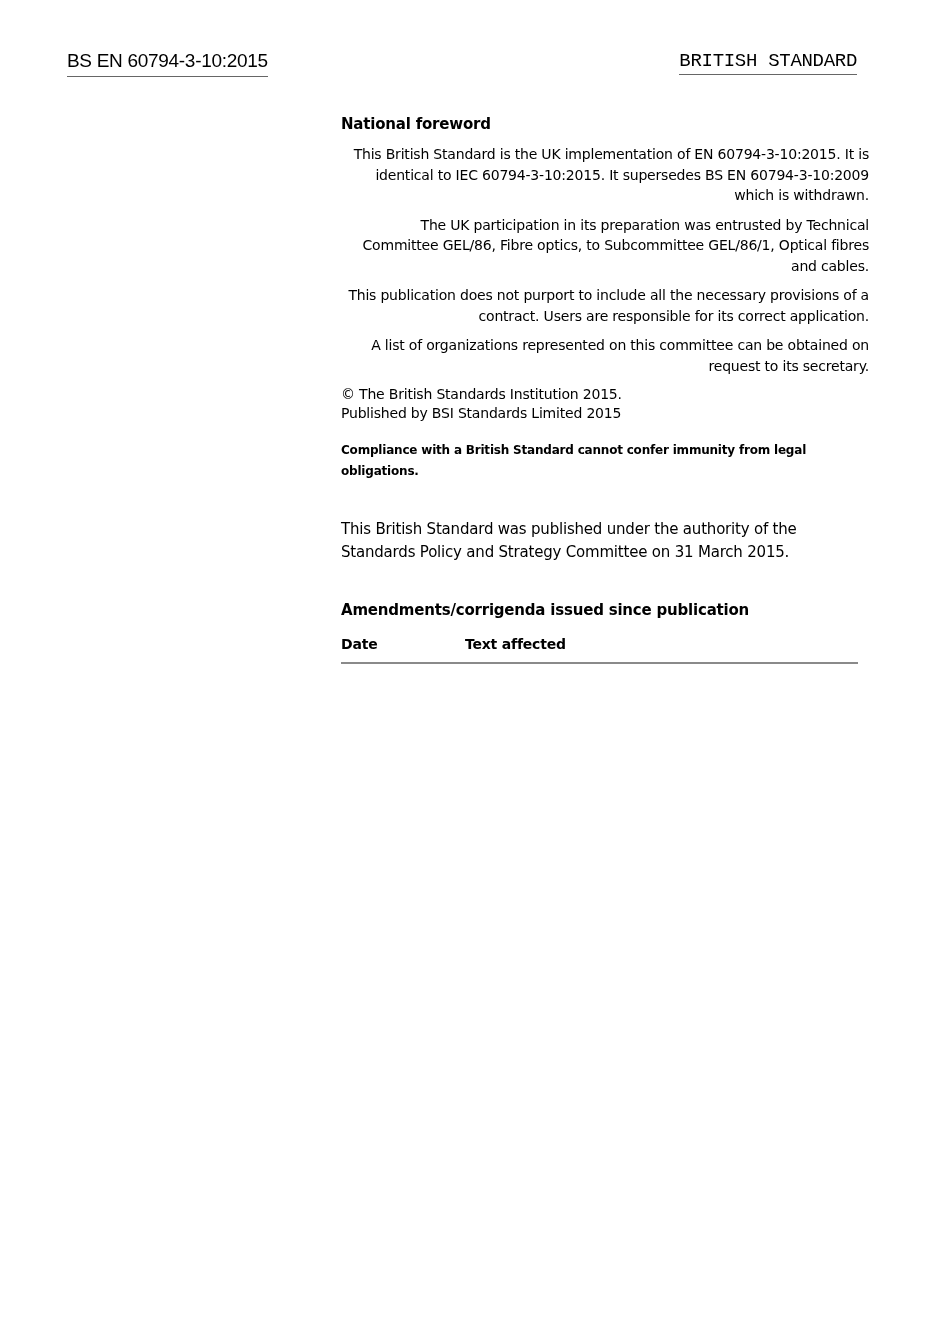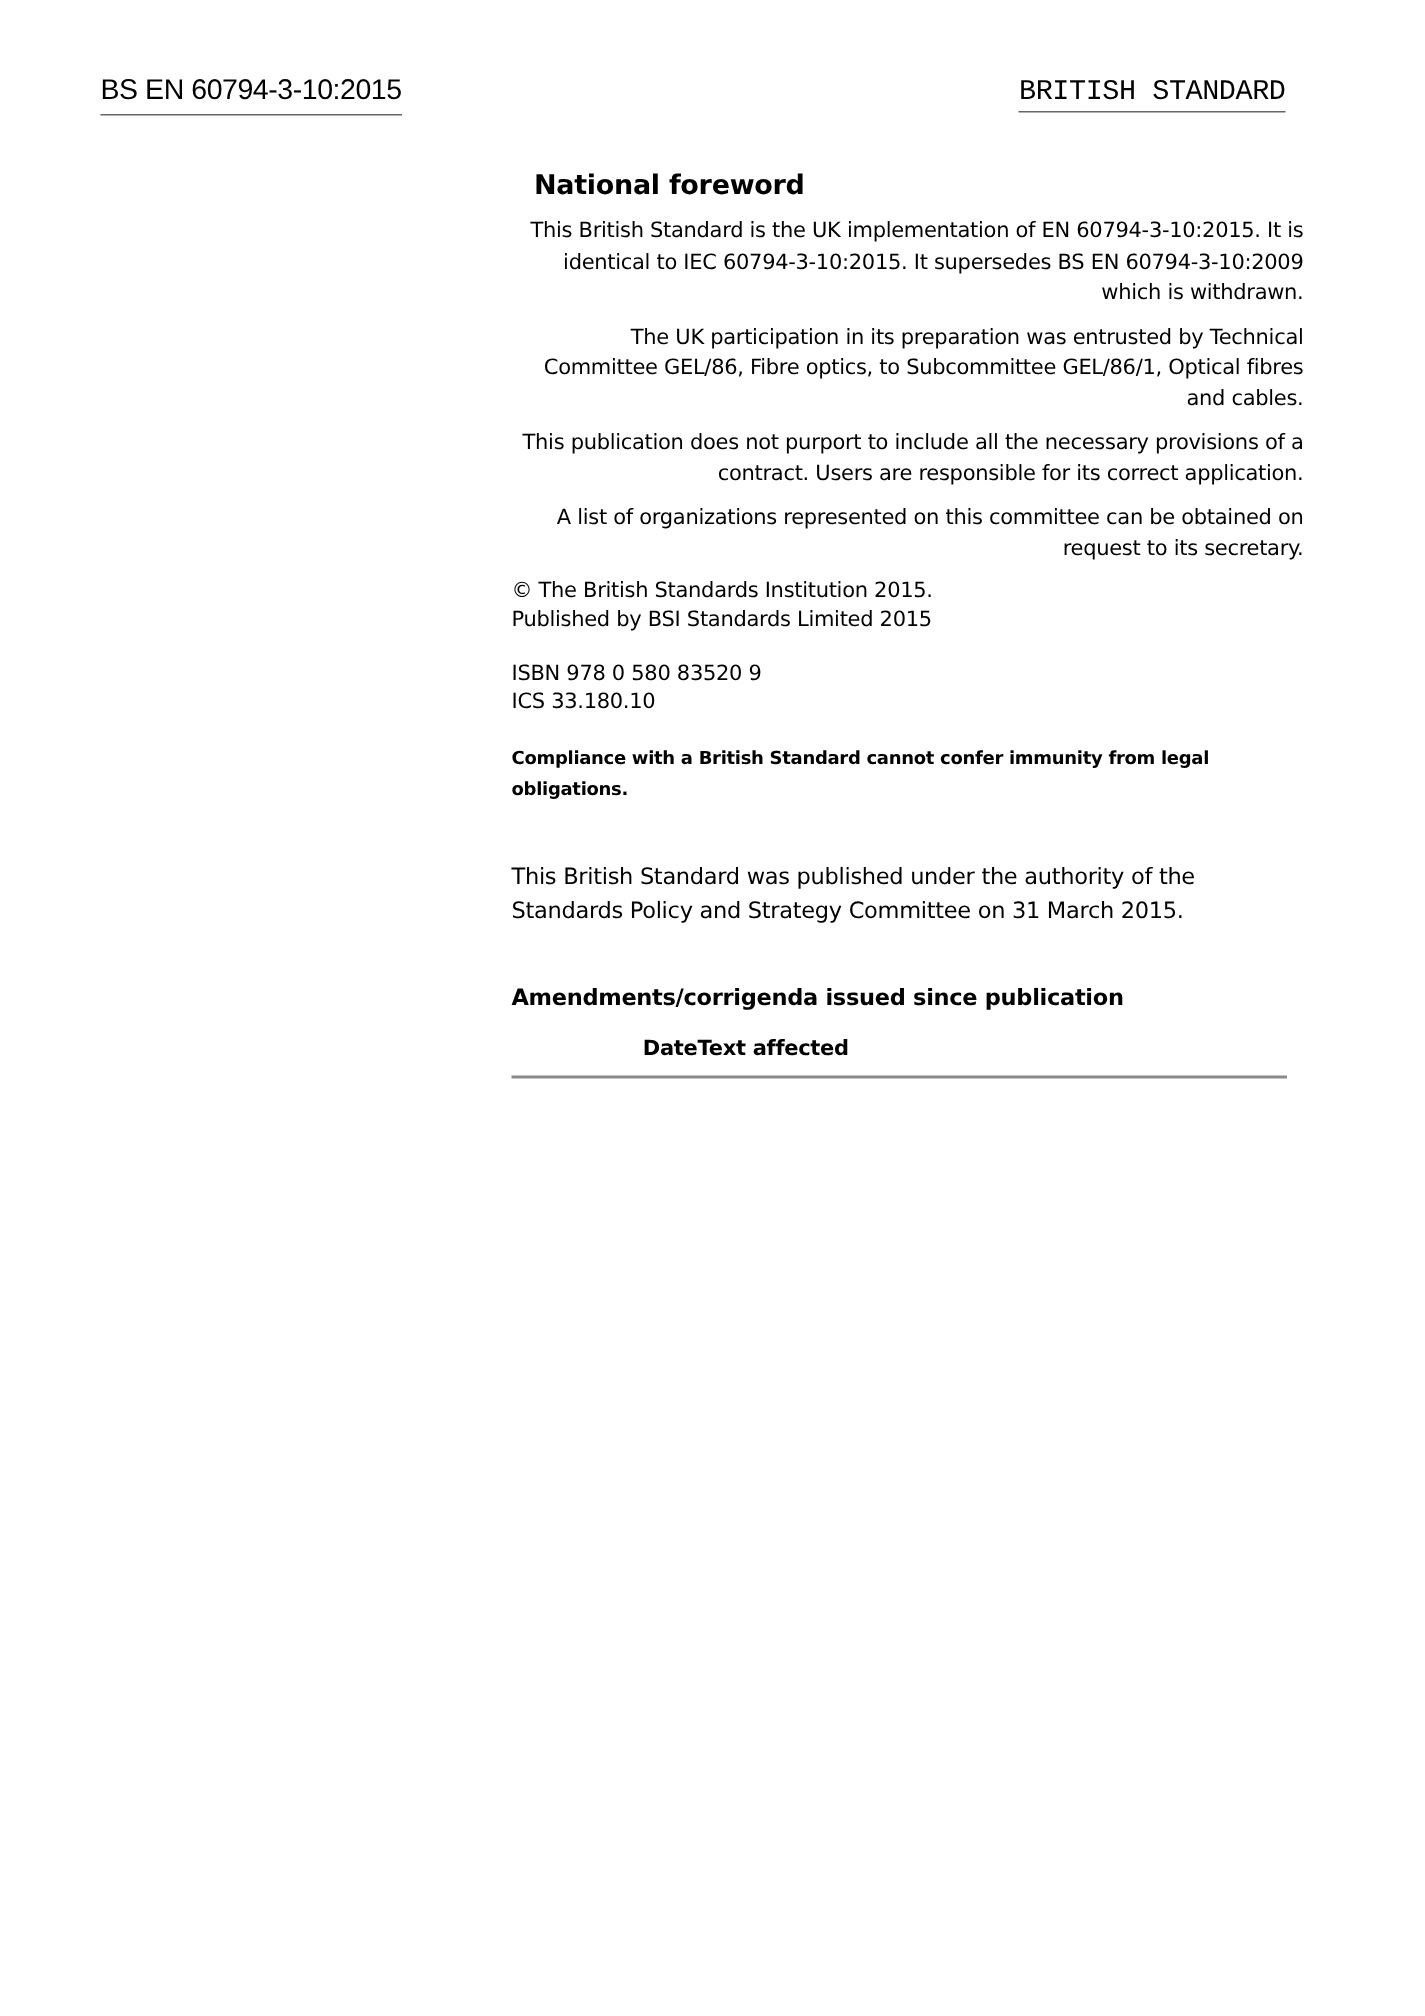--- a/index.html
+++ b/index.html
@@ -45,22 +45,22 @@
       font-size: 14px;
       line-height: 20.5px;
       letter-spacing: -0.2px;
     }
     .content p {
       margin: 0 0 9px 0;
       text-align: right;
     }
     .section-title {
       font-weight: bold;
-      font-size: 18px;
-      margin: 0 0 9px 15px;
+      font-size: 15px;
+      margin: 0 0 9px 0;
       line-height: 22px;
     }
     .copyright {
       line-height: 19px;
       margin: 0 0 17px 0;
     }
     .codes {
       line-height: 19px;
       margin: 0 0 17px 0;
     }
@@ -82,43 +82,39 @@
       margin: 0 0 13px 0;
     }
     .amend-table {
       width: 517px;
       border-bottom: 2px solid #8a8a8a;
       display: flex;
       font-weight: bold;
       font-size: 14px;
       padding-bottom: 7px;
     }
-    .amend-table .col-date { width: 124px; text-align: right; }
+    .amend-table .col-date { width: 124px; }
     .amend-table .col-text { flex: 1; }
   </style>
 </head>
 <body>
 
 <div class="header-left">BS EN 60794-3-10:2015</div>
 <div class="header-right">BRITISH STANDARD</div>
 
 <div class="content">
   <div class="section-title">National foreword</div>
   <p>This British Standard is the UK implementation of EN 60794-3-10:2015. It is identical to IEC 60794-3-10:2015. It supersedes BS EN 60794-3-10:2009 which is withdrawn.</p>
   <p>The UK participation in its preparation was entrusted by Technical Committee GEL/86, Fibre optics, to Subcommittee GEL/86/1, Optical fibres and cables.</p>
   <p>This publication does not purport to include all the necessary provisions of a contract. Users are responsible for its correct application.</p>
   <p>A list of organizations represented on this committee can be obtained on request to its secretary.</p>
   <div class="copyright">
     <div>© The British Standards Institution 2015.</div>
     <div>Published by BSI Standards Limited 2015</div>
   </div>
-  <div class="codes">
-    <div>ISBN 978 0 580 83520 9</div>
-    <div>ICS 33.180.10</div>
-  </div>
   <div class="compliance">Compliance with a British Standard cannot confer immunity from legal obligations.</div>
   <div class="authority">This British Standard was published under the authority of the Standards Policy and Strategy Committee on 31 March 2015.</div>
   <div class="amend-title">Amendments/corrigenda issued since publication</div>
   <div class="amend-table">
     <div class="col-date">Date</div>
     <div class="col-text">Text affected</div>
   </div>
 </div>
 
 </body></html>

